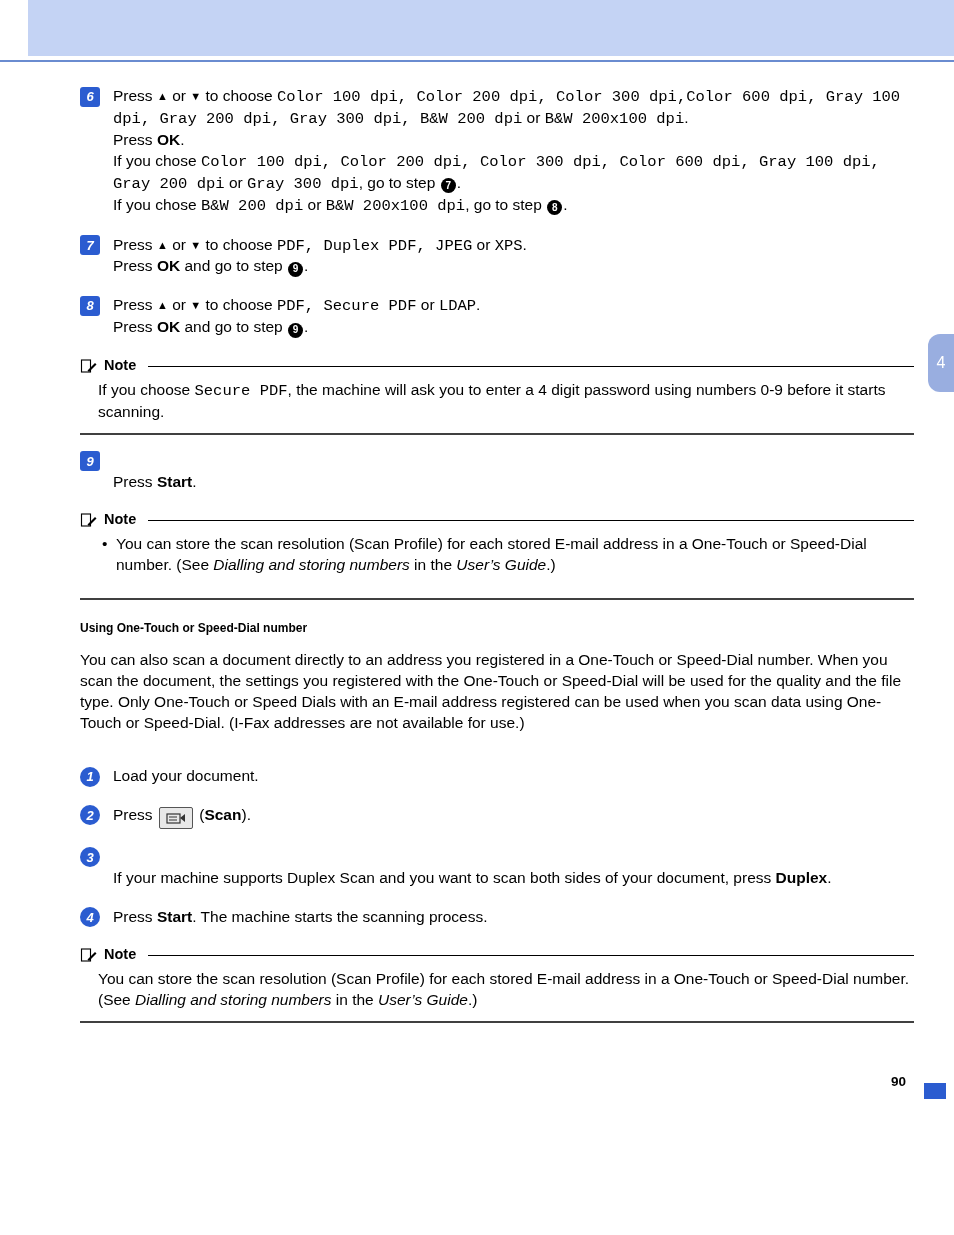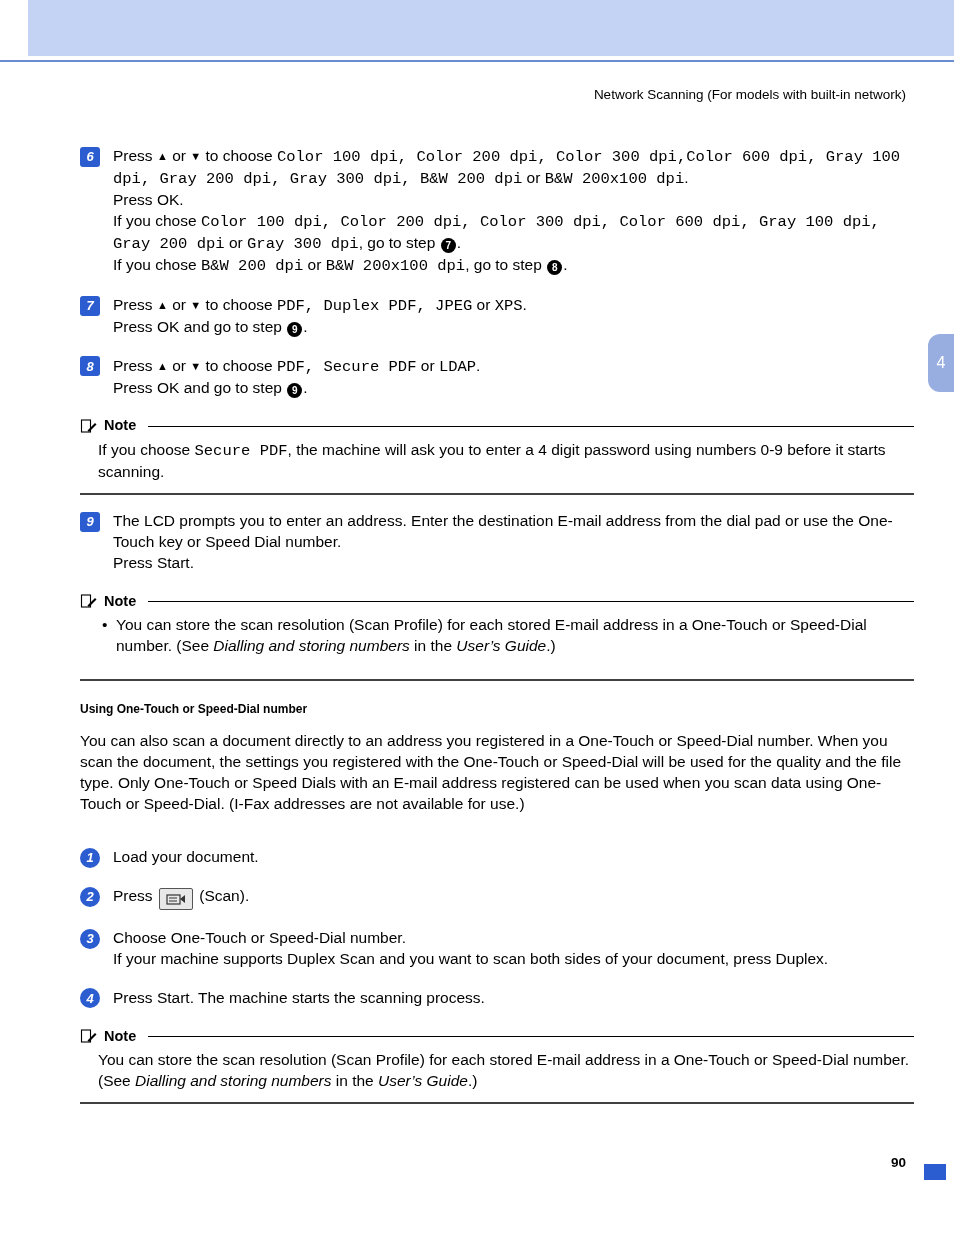--- a/index.html
+++ b/index.html
@@ -9,21 +9,21 @@
   .content { padding: 24px 40px 0 80px; position: relative; }
   .header-text { text-align: right; font-size: 13.5px; margin-bottom: 42px; margin-right: 8px; }
   .side-tab { position: absolute; right: 0; top: 272px; width: 26px; height: 58px; background: #99aee0; border-top-left-radius: 12px; border-bottom-left-radius: 12px; color: #fff; display: flex; align-items: center; justify-content: center; font-size: 16px; }
   .step { display: flex; margin-bottom: 18px; }
   .step-num { flex: 0 0 33px; }
   .bullet { display: inline-flex; align-items: center; justify-content: center; width: 20px; height: 20px; border-radius: 3px; background: #2b5cd0; color: #fff; font-weight: bold; font-size: 13px; font-style: italic; }
   .bullet.round { border-radius: 50%; }
   .step-body { flex: 1; }
   .arrow-up, .arrow-down { font-size: 11px; display: inline-block; vertical-align: 1px; }
   .mono { font-family: "Courier New", monospace; }
-  .bold { font-weight: normal; }
+  .bold { font-weight: bold; }
   .sref { display: inline-flex; align-items: center; justify-content: center; width: 15px; height: 15px; border-radius: 50%; background: #000; color: #fff; font-size: 10px; font-weight: bold; vertical-align: -1px; margin: 0 1px; }
   .note-block { margin: 6px 0 16px 0; }
   .note-head { display: flex; align-items: center; gap: 6px; }
   .note-head .line { flex: 1; height: 1px; background: #000; margin-left: 6px; }
   .note-icon { width: 18px; height: 18px; }
   .note-title { font-weight: bold; font-size: 14.5px; }
   .note-body { padding: 4px 0 10px 18px; border-bottom: 2px solid #404040; }
   .note-list { list-style: none; padding-left: 4px; }
   .note-list li { position: relative; padding-left: 14px; margin-bottom: 12px; }
   .note-list li::before { content: "•"; position: absolute; left: 0; top: 0; }
@@ -35,21 +35,20 @@
   .page-num::after { content:""; position:absolute; right:-40px; bottom:12px; width:22px; height:16px; background:#2b5cd0; }
 </style>
 </head>
 <body>
 
 <div class="top-banner"></div>
 <div class="top-rule"></div>
 
 <div class="content">
   <div class="side-tab">4</div>
-  <div class="header-text">Network Scanning (For models with built-in network)</div>
 
   <div class="step">
     <div class="step-num"><span class="bullet">6</span></div>
     <div class="step-body">
       <span>Press </span><span class="arrow-up">▲</span><span> or </span><span class="arrow-down">▼</span><span> to choose </span><span class="mono">Color 100 dpi, Color 200 dpi, Color 300 dpi,Color 600 dpi, Gray 100 dpi, Gray 200 dpi, Gray 300 dpi, B&amp;W 200 dpi</span><span> or </span><span class="mono">B&amp;W 200x100 dpi</span><span>.</span><br>
       <span>Press </span><span class="bold">OK</span><span>.</span><br>
       <span>If you chose </span><span class="mono">Color 100 dpi, Color 200 dpi, Color 300 dpi, Color 600 dpi, Gray 100 dpi, Gray 200 dpi</span><span> or </span><span class="mono">Gray 300 dpi</span><span>, go to step </span><span class="sref">7</span><span>.</span><br>
       <span>If you chose </span><span class="mono">B&amp;W 200 dpi</span><span> or </span><span class="mono">B&amp;W 200x100 dpi</span><span>, go to step </span><span class="sref">8</span><span>.</span>
     </div>
   </div>
@@ -80,21 +79,21 @@
       <div class="line"></div>
     </div>
     <div class="note-body">
       <span>If you choose </span><span class="mono">Secure PDF</span><span>, the machine will ask you to enter a 4 digit password using numbers 0-9 before it starts scanning.</span>
     </div>
   </div>
 
   <div class="step">
     <div class="step-num"><span class="bullet">9</span></div>
     <div class="step-body">
-      <span>The LCD prompts you to enter an address. Enter the destination E-mail address from the dial pad or use the One-Touch key or Speed Dial number.</span><br>
+      <br>
       <span>Press </span><span class="bold">Start</span><span>.</span><br>
     </div>
   </div>
 
   <div class="note-block">
     <div class="note-head">
       <svg class="note-icon" viewBox="0 0 24 24">
           <rect x="2" y="4" width="12" height="16" fill="none" stroke="#000" stroke-width="1.5"></rect>
           <path d="M10 18 L20 8 L22 10 L12 20 Z" fill="#000"></path>
         </svg>
@@ -126,21 +125,21 @@
             <line x1="3" y1="6" x2="11" y2="6" stroke="#333"></line>
             <line x1="3" y1="9" x2="11" y2="9" stroke="#333"></line>
           </svg>
         </span><span> (</span><span class="bold">Scan</span><span>).</span>
     </div>
   </div>
 
   <div class="step">
     <div class="step-num"><span class="bullet round">3</span></div>
     <div class="step-body">
-      <span>Choose One-Touch or Speed-Dial number.</span><br>
+      <br>
       <span>If your machine supports Duplex Scan and you want to scan both sides of your document, press </span><span class="bold">Duplex</span><span>.</span>
     </div>
   </div>
 
   <div class="step">
     <div class="step-num"><span class="bullet round">4</span></div>
     <div class="step-body">
       <span>Press </span><span class="bold">Start</span><span>. The machine starts the scanning process.</span>
     </div>
   </div>

